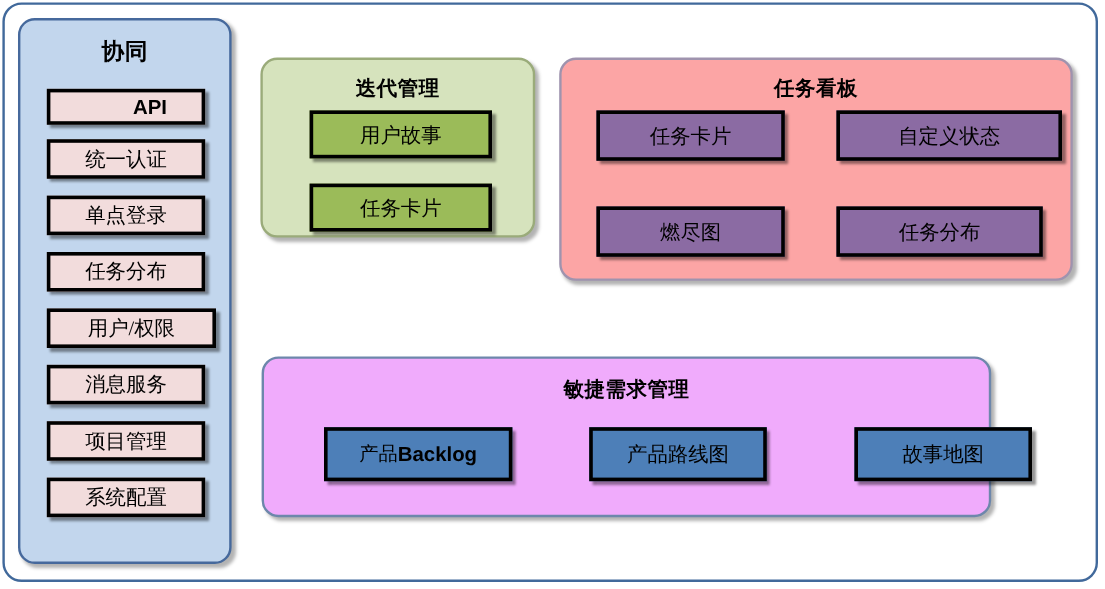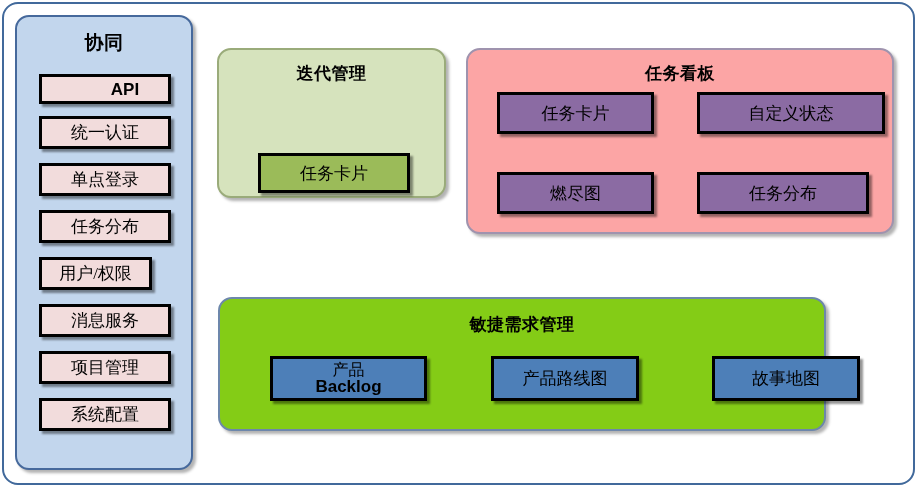--- a/index.html
+++ b/index.html
@@ -93,21 +93,21 @@
     top: 12px;
     font-size: 17px;
   }
 
   
   .panel-agile {
     left: 218px;
     top: 297px;
     width: 608px;
     height: 134px;
-    background: #84cc16;
+    background: #f0abfc;
     border: 2px solid #6d87ab;
   }
   .panel-agile .panel-title {
     top: 14px;
     font-size: 17px;
   }
 
   
   .box {
     position: absolute;
@@ -129,21 +129,21 @@
   }
 
   .box-pink  { background: #f2dcdc; }
   .box-green { background: #9bbb59; }
   .box-purple{ background: #8b6ba3; }
   .box-blue  { background: #4d7fb8; }
 
   .box-pink  { font-size: 17px; }
   .box-green { font-size: 17px; }
   .box-purple{ font-size: 17px; }
-  .box-blue  { font-size: 17px; flex-direction: column; }
+  .box-blue  { font-size: 17px; }
 
   
   .latin-bold {
     font-family: "Liberation Sans", sans-serif;
     font-weight: bold;
     font-size: 17px;
   }
   .cjk-serif {
     font-family: "Liberation Serif", serif;
     font-size: 16px;
@@ -160,32 +160,33 @@
     <div class="panel-title">协同</div>
 
     <div class="box box-pink sans-bold" style="left:22px; top:57px; width:132px; height:30px;padding-left:40px;">API</div>
 
     <div class="box box-pink" style="left:22px; top:99px; width:132px; height:33px;">统一认证</div>
 
     <div class="box box-pink" style="left:22px; top:146px; width:132px; height:33px;">单点登录</div>
 
     <div class="box box-pink" style="left:22px; top:193px; width:132px; height:33px;">任务分布</div>
 
-    <div class="box box-pink" style="left:22px; top:240px; width:113px; height:33px;">用户/权限</div>
+    <div class="box box-pink" style="left:22px; top:240px; width:141px; height:33px;">用户/权限</div>
 
     <div class="box box-pink" style="left:22px; top:287px; width:132px; height:33px;">消息服务</div>
 
     <div class="box box-pink" style="left:22px; top:334px; width:132px; height:33px;">项目管理</div>
 
     <div class="box box-pink" style="left:22px; top:381px; width:132px; height:33px;">系统配置</div>
   </div>
 
   <div class="panel panel-iter">
     <div class="panel-title">迭代管理</div>
 
+    <div class="box box-green" style="left:39px; top:42px; width:152px; height:40px;">用户故事</div>
 
     <div class="box box-green" style="left:39px; top:103px; width:152px; height:40px;">任务卡片</div>
   </div>
 
   <div class="panel panel-board">
     <div class="panel-title">任务看板</div>
 
     <div class="box box-purple" style="left:29px; top:42px; width:157px; height:42px;">任务卡片</div>
 
     <div class="box box-purple" style="left:229px; top:42px; width:188px; height:42px;">自定义状态</div>

